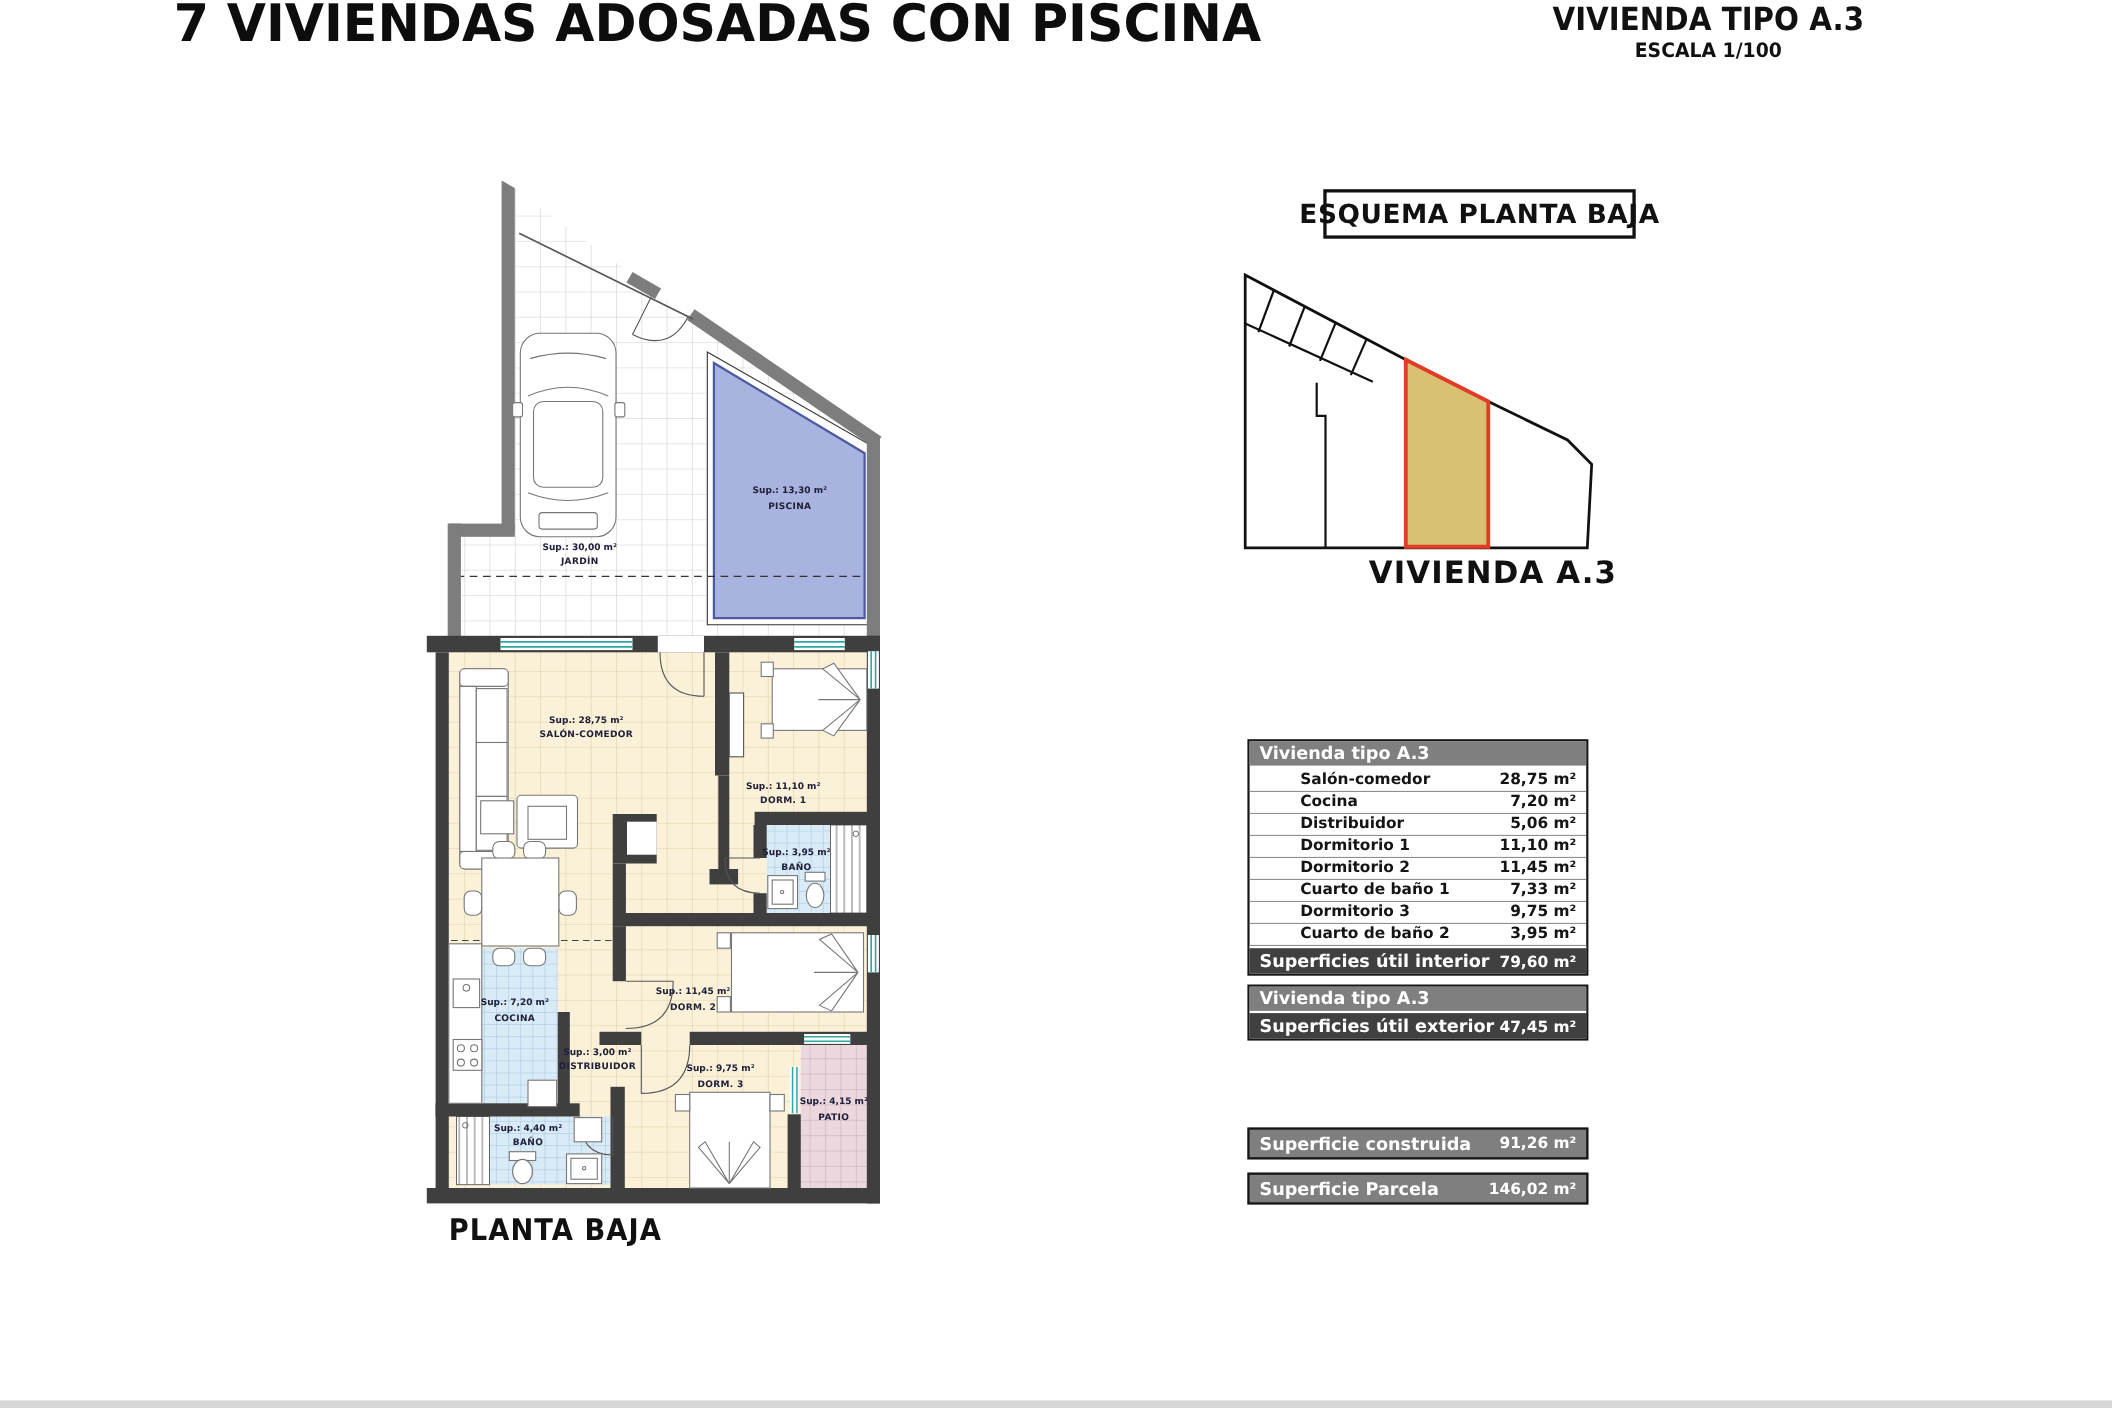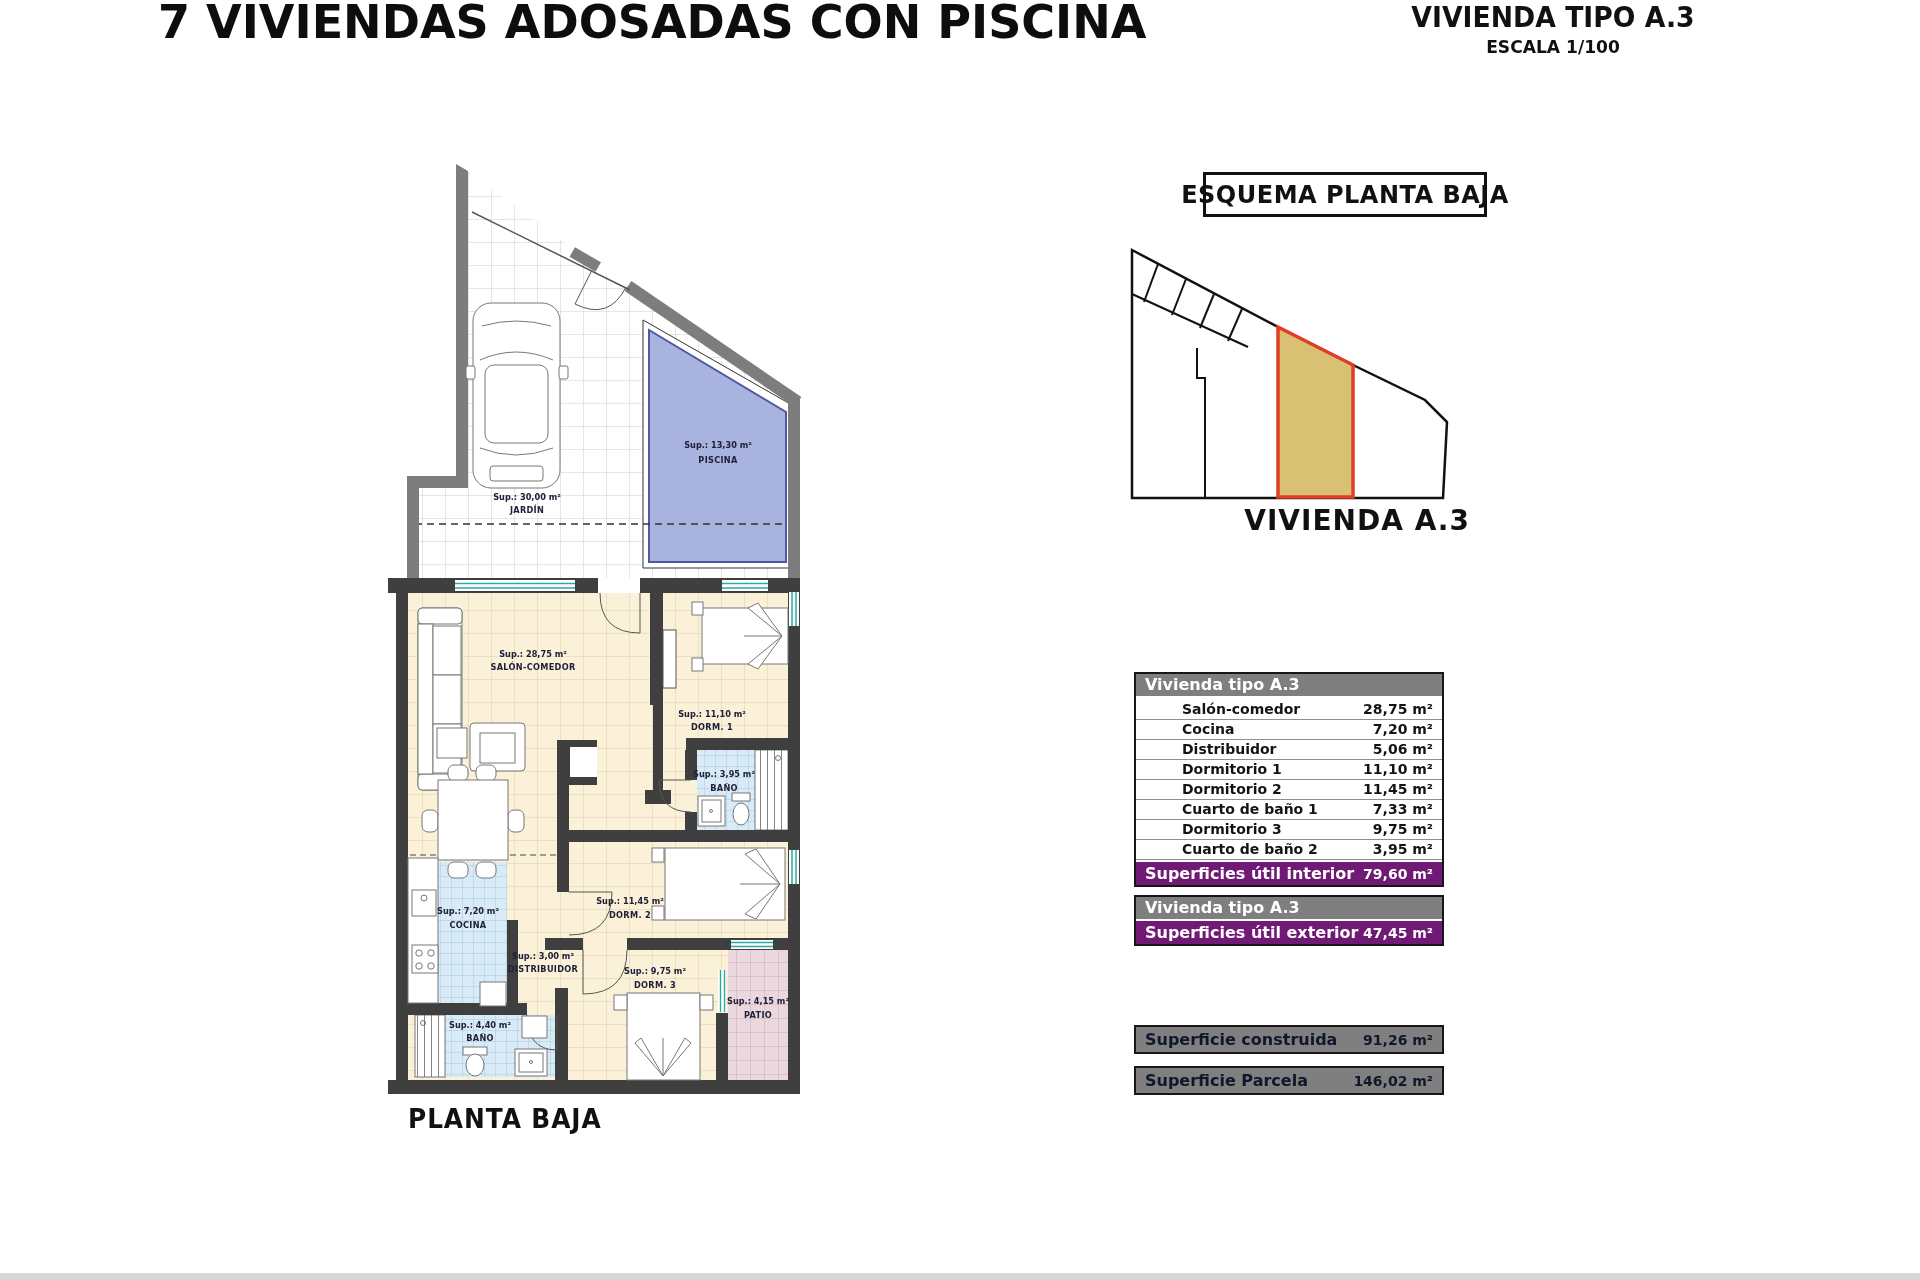--- a/index.html
+++ b/index.html
@@ -21,25 +21,25 @@
     display:flex;align-items:center;justify-content:center;font-size:24px;font-weight:700;letter-spacing:0.5px;
     transform:scaleX(1);white-space:nowrap;margin-left:35px;
   }
   .schematic-caption{left:1150px;top:504px;width:320px;text-align:right;font-size:28px;font-weight:700;letter-spacing:1px;}
   .area-table{width:310px;border:2px solid #161616;background:#fff;box-sizing:border-box}
   .tbl-head{background:#7f7f7f;color:#fff;font-weight:700;font-size:16px;line-height:20px;padding:1px 9px;white-space:nowrap}
   .tbl-body{padding-top:4px}
   .tbl-row{display:flex;justify-content:space-between;align-items:baseline;height:19px;line-height:18px;
     border-bottom:1px solid #8f8f8f;font-weight:700;font-size:14px;color:#141414;padding:0 9px 0 46px;white-space:nowrap}
   .tbl-row .val{font-size:14px}
-  .tbl-foot{background:#701a75;color:#fff;display:flex;justify-content:space-between;align-items:baseline;
+  .tbl-foot{background:#404040;color:#fff;display:flex;justify-content:space-between;align-items:baseline;
     font-weight:700;padding:2px 9px;border-top:2px solid #fff;white-space:nowrap}
   .tbl-foot .lbl{font-size:16px}
   .tbl-foot .val{font-size:14px}
-  .gray-bar{width:310px;border:2px solid #161616;background:#7f7f7f;color:#0f172a;box-sizing:border-box;
+  .gray-bar{width:310px;border:2px solid #161616;background:#7f7f7f;color:#ffffff;box-sizing:border-box;
     display:flex;justify-content:space-between;align-items:center;font-weight:700;padding:3px 9px;white-space:nowrap}
   .gray-bar .lbl{font-size:16px}
   .gray-bar .val{font-size:14px}
   .bottom-edge{left:0;top:1273px;width:1920px;height:7px;background:#d7d7d7}
   svg text{font-family:"DejaVu Sans","Liberation Sans",sans-serif;font-weight:700;fill:#20203a}
   svg .sup{font-size:8.2px}
   svg .room{font-size:8.2px;letter-spacing:0.3px}
 </style>
 </head>
 <body>

